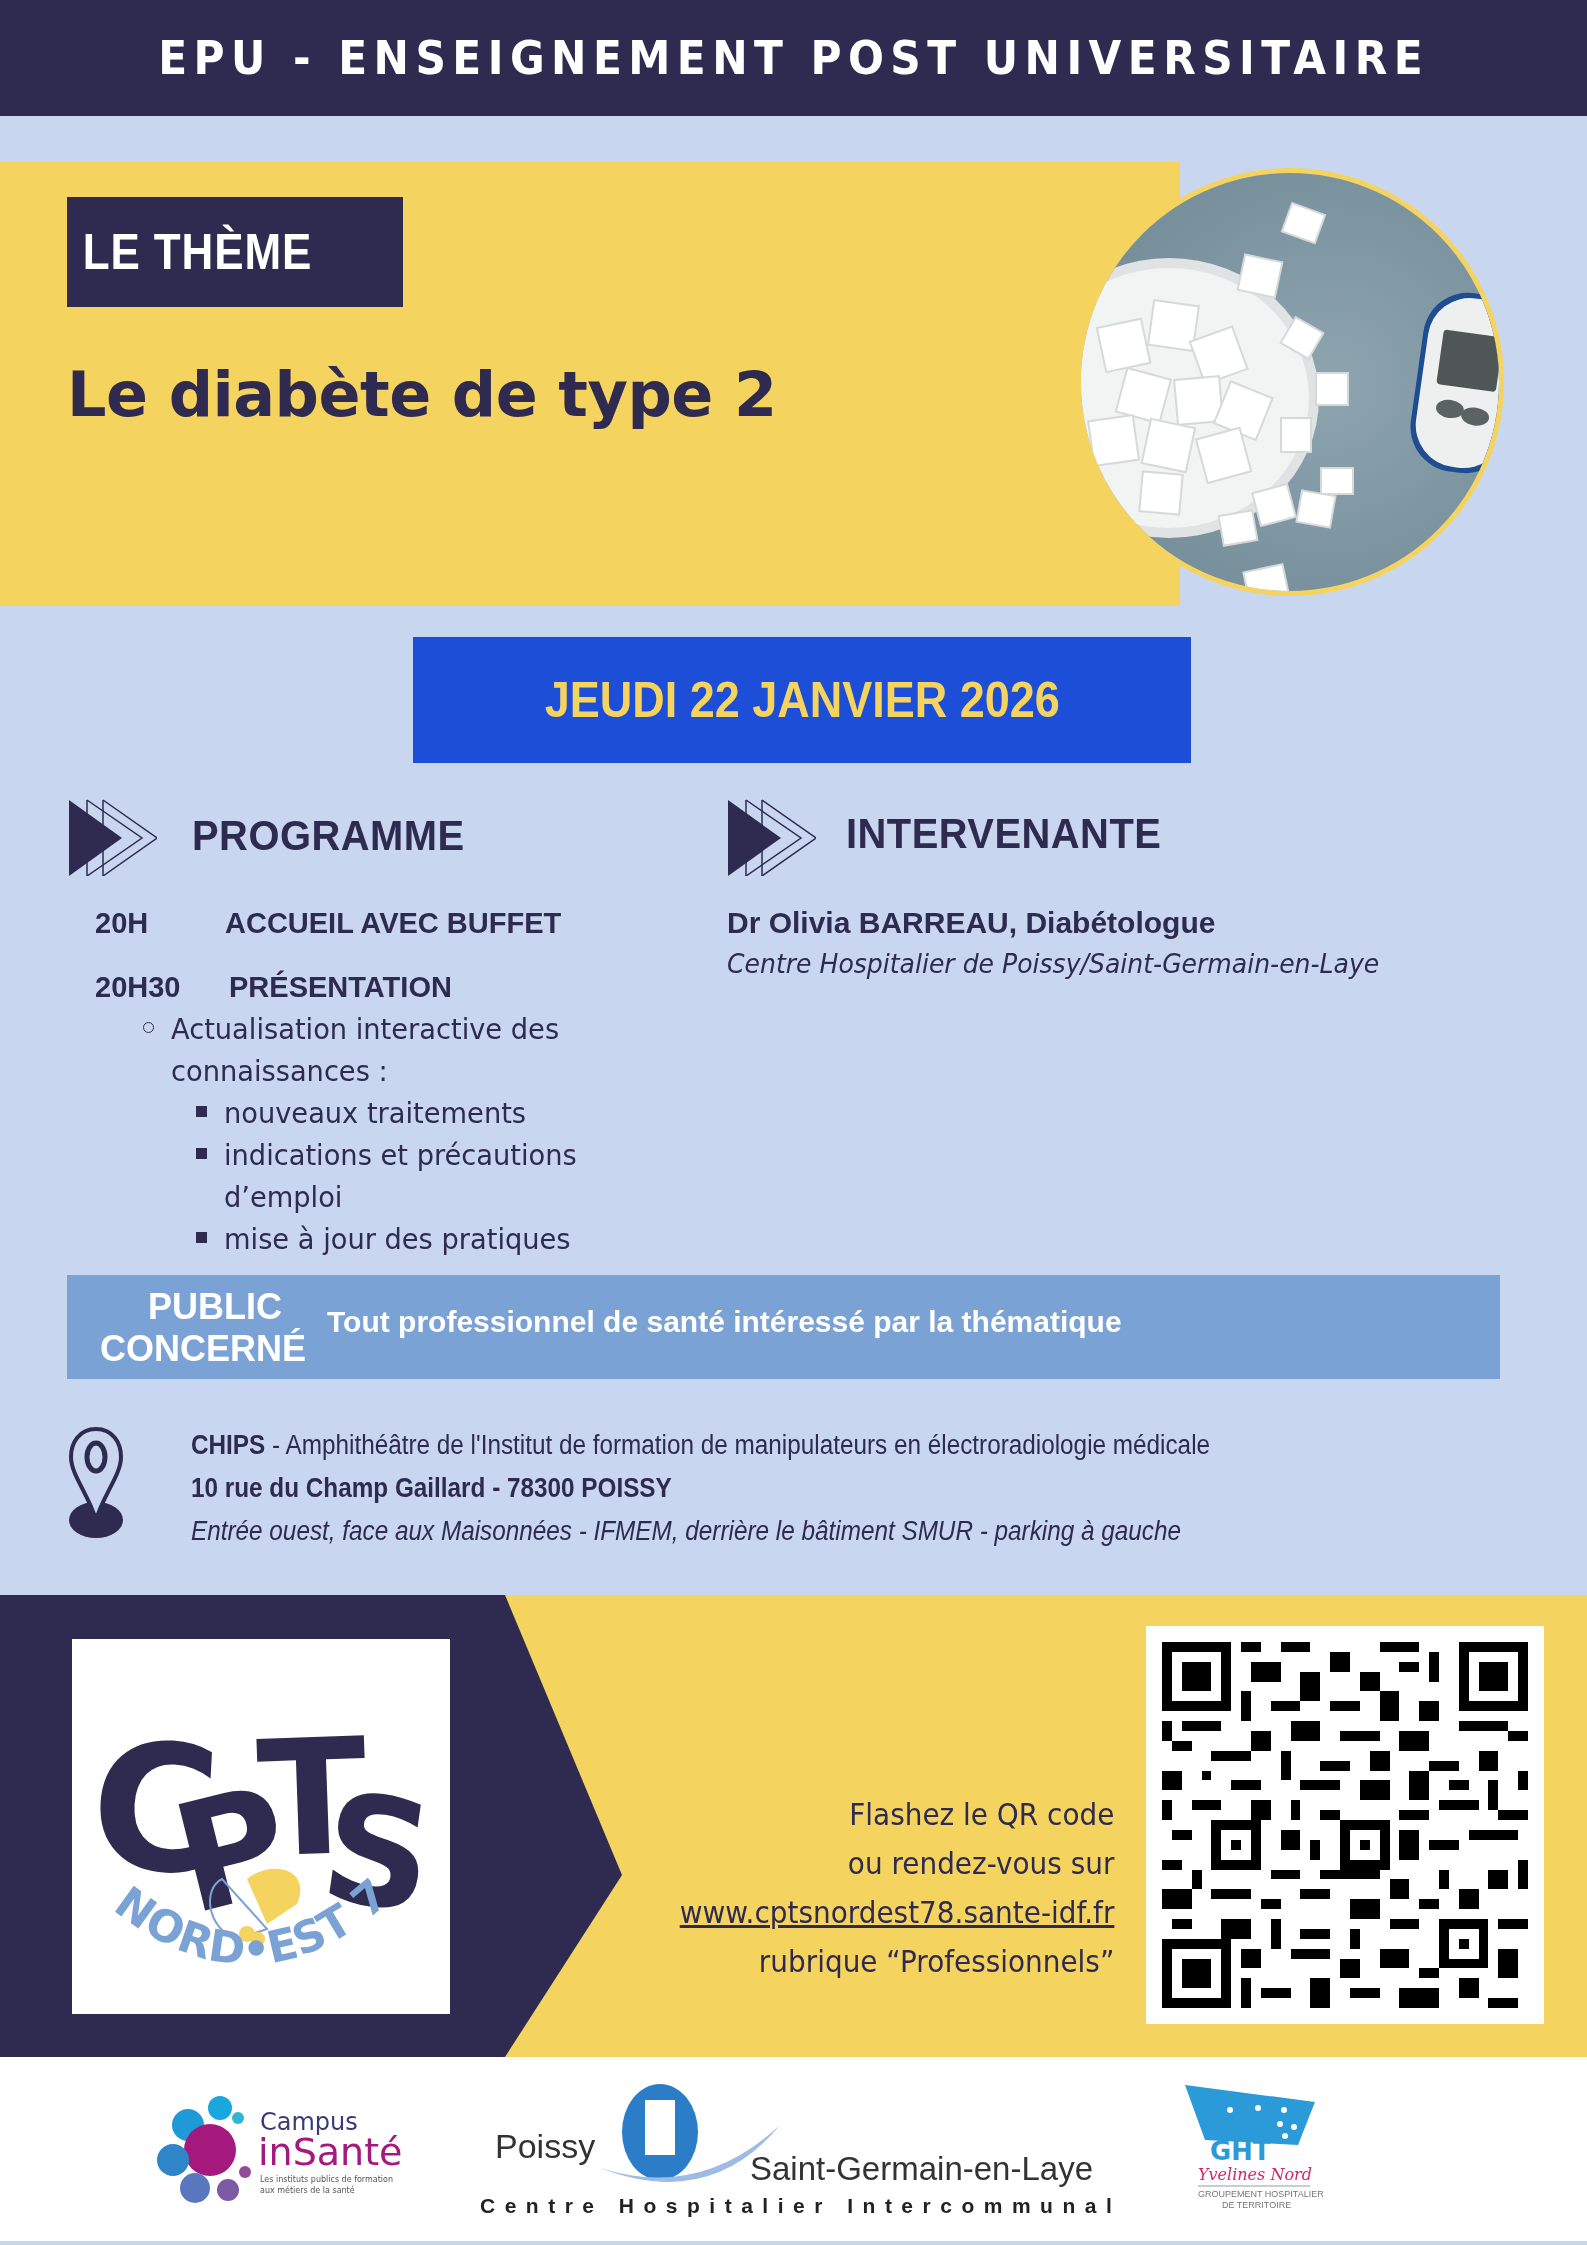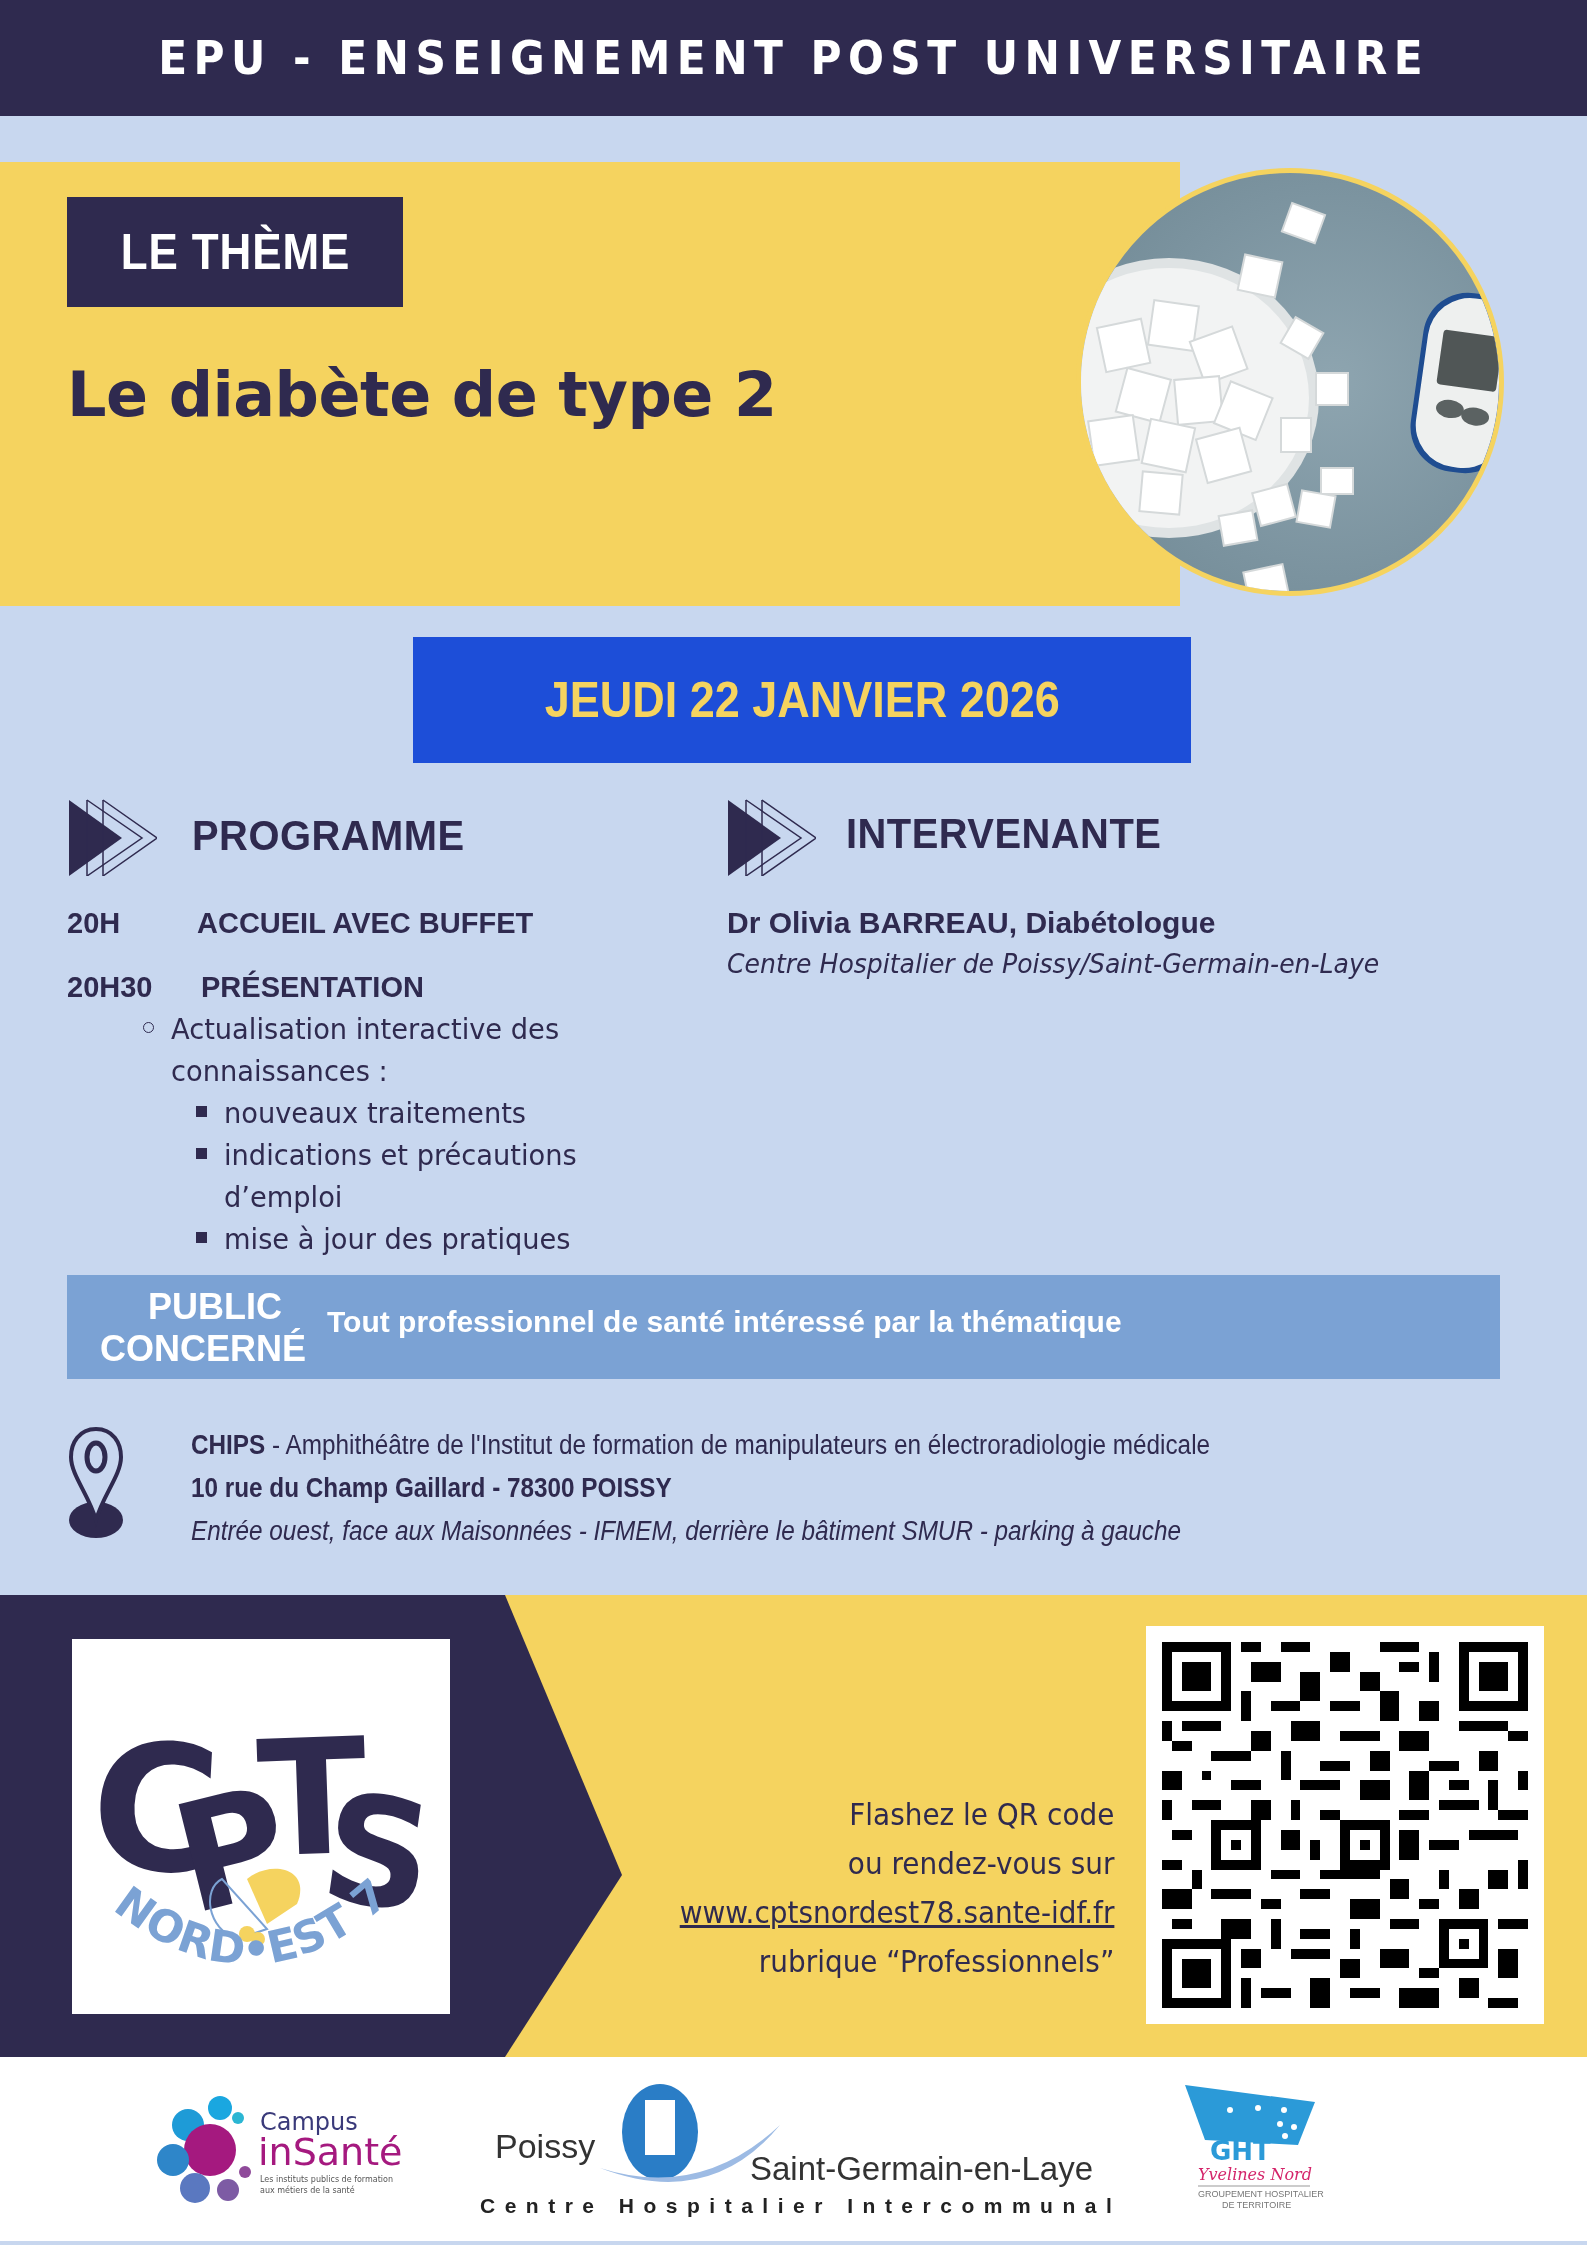--- a/index.html
+++ b/index.html
@@ -8,35 +8,35 @@
 
   .abs { position: absolute; }
 
   
   .top-header { left: 0; top: 0; width: 1587px; height: 116px; background: #2f2a4f; display: flex; align-items: center; justify-content: center; }
   .top-header span { color: #ffffff; font-family: "DejaVu Sans", sans-serif; font-weight: bold; font-size: 46px; letter-spacing: 7px; transform: scaleX(0.92); white-space: nowrap; }
 
   
   .theme-band { left: 0; top: 162px; width: 1587px; height: 444px; background: #c8d7ef; }
   .theme-yellow { left: 0; top: 162px; width: 1180px; height: 444px; background: #f5d35f; }
-  .theme-tag { left: 67px; top: 197px; width: 336px; height: 110px; background: #2f2a4f; display: flex; align-items: center; justify-content: center; }
+  .theme-tag { left: 67px; top: 197px; width: 336px; height: 110px; background: #2f2a4f; display: flex; align-items: center; justify-content: flex-start; }
   .theme-tag span { color: #fff; font-family: "Liberation Sans", sans-serif; font-weight: bold; font-size: 50px; transform: scaleX(0.88); letter-spacing: 1px; }
   .theme-title { left: 67px; top: 358px; font-family: "DejaVu Sans", sans-serif; font-weight: bold; font-size: 62px; color: #2f2a4f; letter-spacing: -0.5px; white-space: nowrap; }
 
   .photo { left: 1076px; top: 168px; width: 428px; height: 428px; border-radius: 50%; border: 5px solid #f5d35f; overflow: hidden; background: radial-gradient(circle at 60% 50%, #8ea5b0 0%, #7b939f 60%, #6f8893 100%); }
 
   
   .date-box { left: 413px; top: 637px; width: 778px; height: 126px; background: #1d4ed8; display: flex; align-items: center; justify-content: center; }
   .date-box span { color: #f5d35f; font-family: "Liberation Sans", sans-serif; font-weight: bold; font-size: 50px; transform: scaleX(0.9); white-space: nowrap; }
 
   
   .sec-icon { width: 90px; height: 78px; }
   .sec-title { font-family: "Liberation Sans", sans-serif; font-weight: bold; font-size: 42px; color: #2f2a4f; letter-spacing: 0.5px; transform: scaleX(0.95); transform-origin: left; white-space: nowrap; }
 
-  .prog-line { font-family: "Liberation Sans", sans-serif; font-weight: bold; font-size: 29px; color: #2f2a4f; white-space: nowrap; }
+  .prog-line { font-family: "Liberation Sans", sans-serif; font-weight: bold; font-size: 29px; color: #2f2a4f; white-space: nowrap; margin-left: 28px; }
   .list-text { font-family: "DejaVu Sans", sans-serif; font-size: 29px; color: #2f2a4f; line-height: 42px; white-space: nowrap; transform: scaleX(0.94); transform-origin: left; }
   .bullet-circle { width: 11px; height: 11px; border: 1.5px solid #2f2a4f; border-radius: 50%; }
   .bullet-square { width: 11px; height: 11px; background: #2f2a4f; }
 
   .speaker-name { font-family: "Liberation Sans", sans-serif; font-weight: bold; font-size: 30px; color: #2f2a4f; white-space: nowrap; }
   .speaker-org { font-family: "DejaVu Sans", sans-serif; font-style: italic; font-size: 27px; color: #2f2a4f; white-space: nowrap; transform: scaleX(0.93); transform-origin: left; }
 
   
   .public-band { left: 67px; top: 1275px; width: 1433px; height: 104px; background: #7ba2d4; }
   .public-label { left: 100px; top: 1286px; width: 182px; text-align: right; color: #fff; font-family: "Liberation Sans", sans-serif; font-weight: bold; font-size: 36px; line-height: 42px; }

